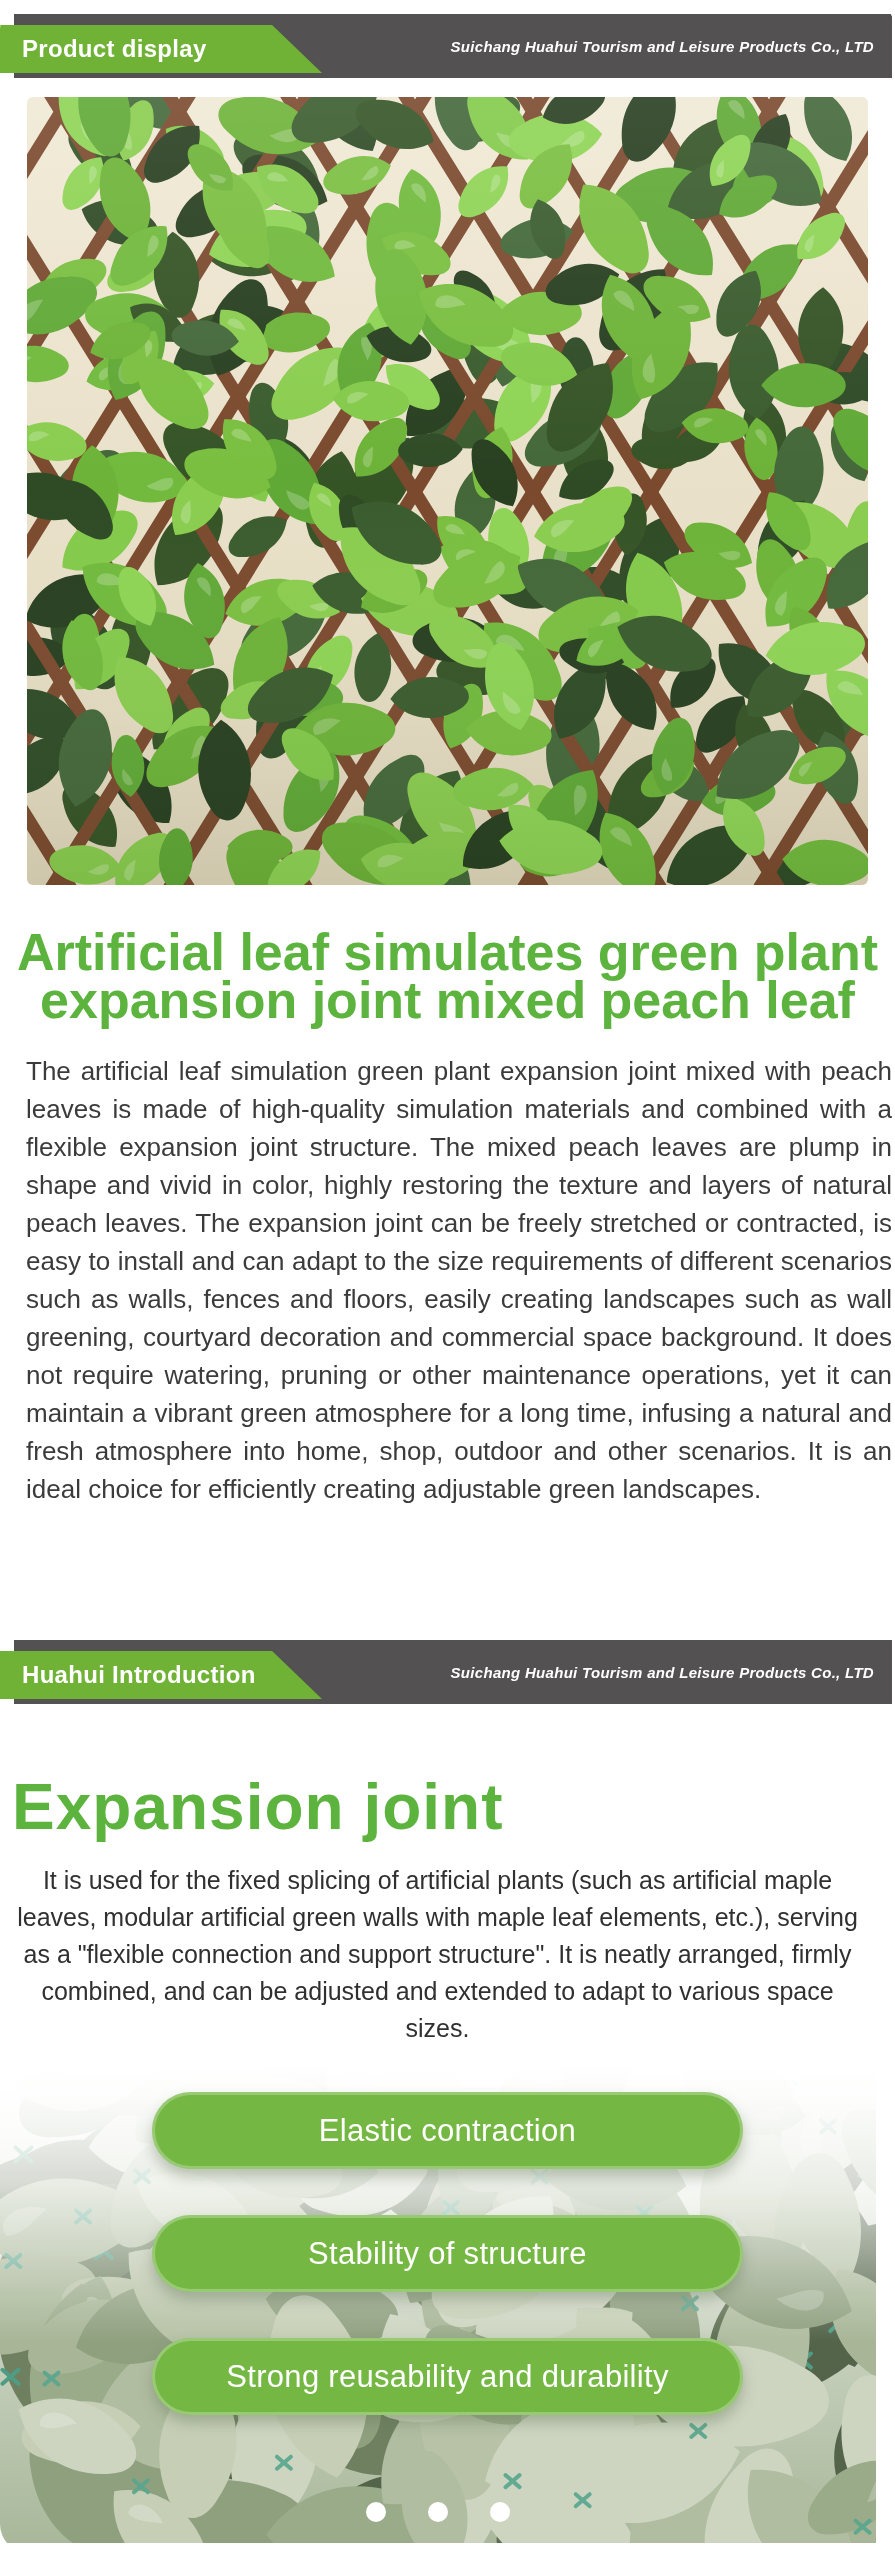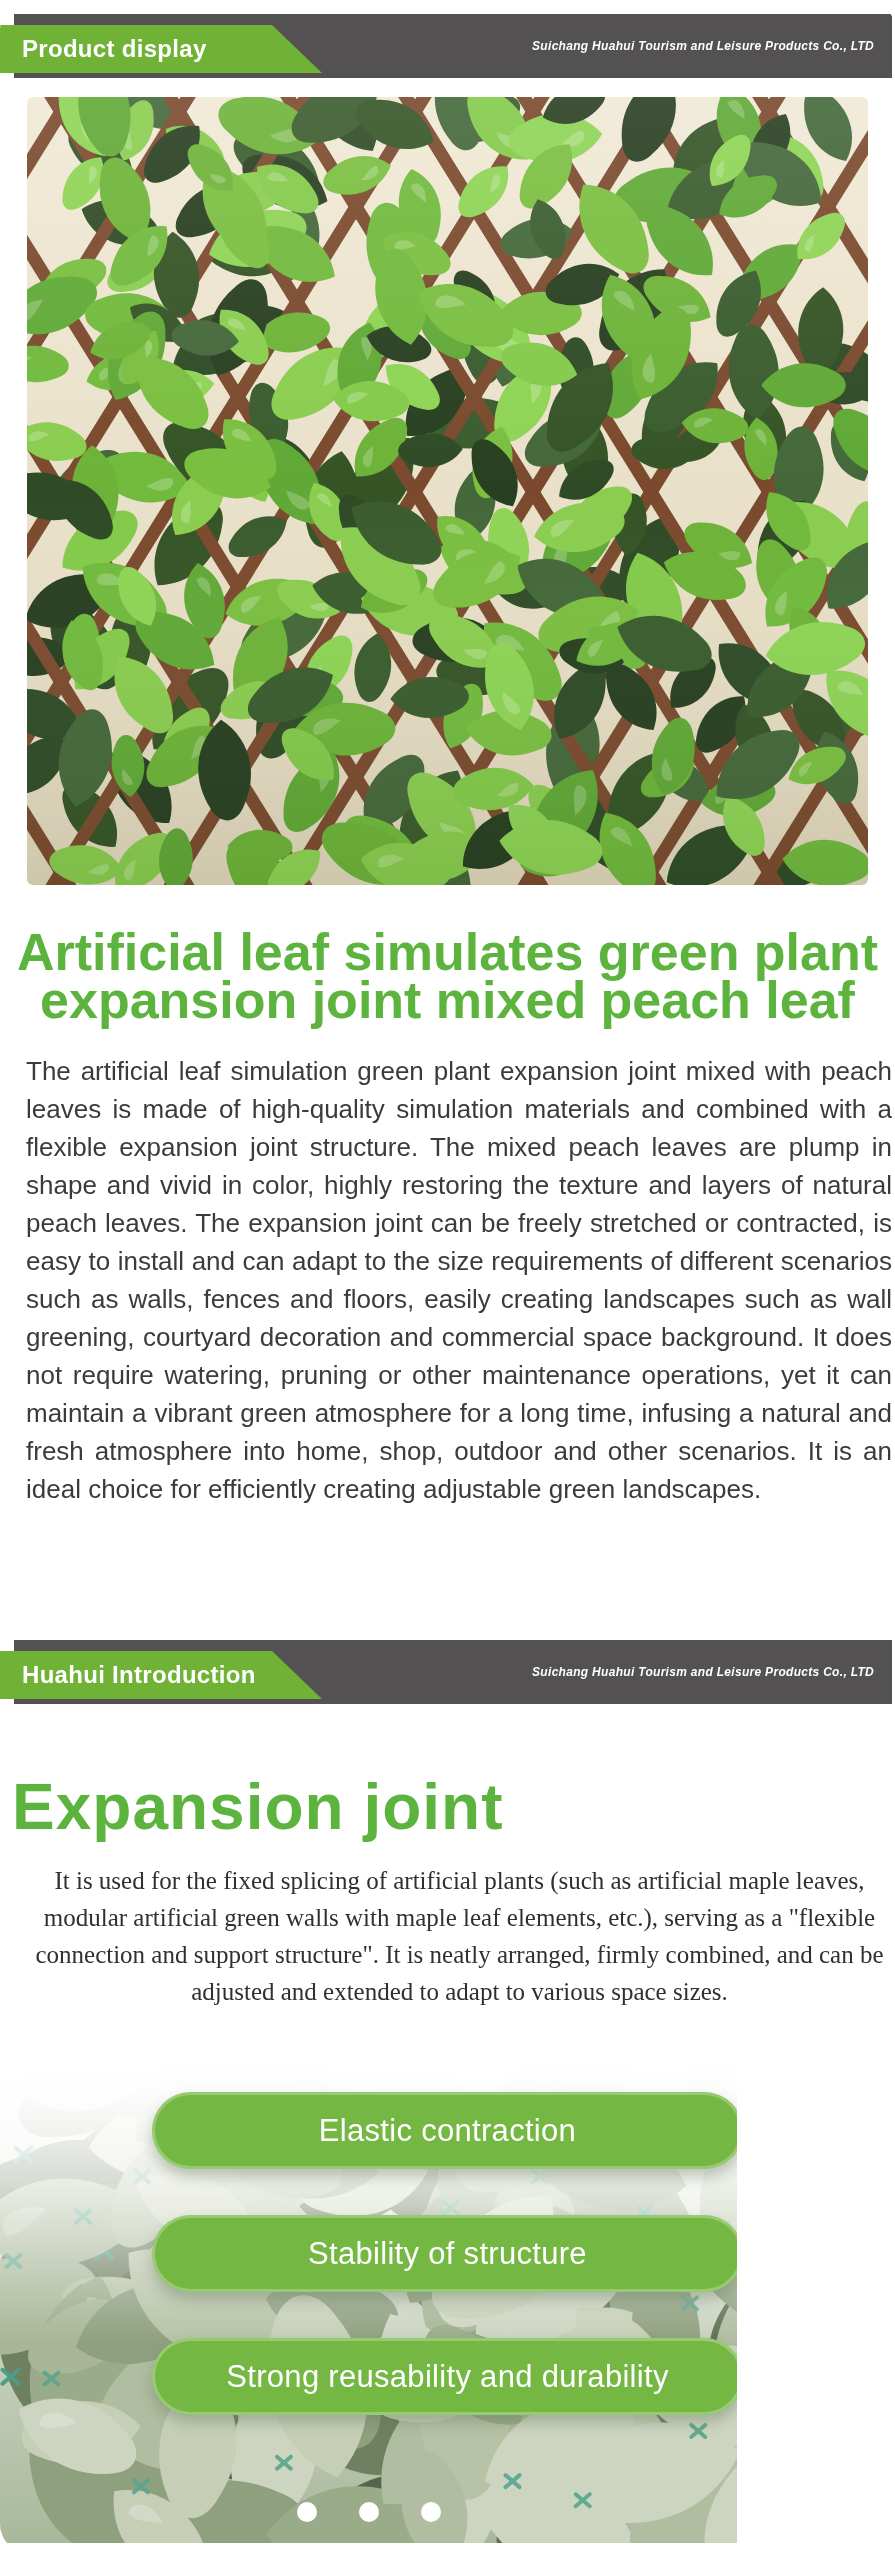--- a/index.html
+++ b/index.html
@@ -11,46 +11,46 @@
   }
   html,body{margin:0;padding:0;background:#ffffff;}
   body{font-family:"Liberation Sans", sans-serif;}
   .page{position:relative;width:895px;height:2553px;margin:0 auto;background:#fff;overflow:hidden;border-radius:29px;}
 
   
   .bar{position:absolute;left:14px;width:878px;height:64px;background:var(--bar);}
   .bar-1{top:14px;}
   .bar-2{top:1640px;}
   .company{position:absolute;right:18px;top:0;height:100%;display:flex;align-items:center;
-    color:#fff;font-style:italic;font-weight:bold;font-size:12px;letter-spacing:.3px;white-space:nowrap;}
+    color:#fff;font-style:italic;font-weight:bold;font-size:15px;letter-spacing:.3px;white-space:nowrap;}
   .badge{position:absolute;left:-14px;top:11px;width:322px;height:48px;background:var(--accent);
     clip-path:polygon(0 0,84.5% 0,100% 100%,0 100%);
     display:flex;align-items:center;box-sizing:border-box;padding-left:22px;
     color:#fff;font-weight:bold;font-size:24px;letter-spacing:.3px;white-space:nowrap;}
 
   
   .hero{position:absolute;left:27px;top:97px;width:841px;height:788px;margin:0;border-radius:6px;overflow:hidden;}
   .hero svg{display:block;}
 
   
   .product-title{position:absolute;top:912px;left:0;width:100%;text-align:center;
     color:var(--title-green);font-weight:bold;font-size:52px;line-height:48px;margin-top:16px;}
 
   
   .product-desc{position:absolute;top:1040px;left:14px;width:866px;margin:12px;
     color:var(--body);font-size:26px;line-height:38px;text-align:justify;}
 
   
   .intro-title{position:absolute;top:1756px;left:0;width:100%;margin:12px;text-align:left;
     color:var(--title-green);font-weight:bold;font-size:64px;line-height:78px;letter-spacing:1px;}
-  .intro-desc{position:absolute;top:1862px;left:32px;width:855px;margin:0;
-    color:#303030;font-size:25px;line-height:37px;text-align:center;font-family:Liberation Serif, serif;}
+  .intro-desc{position:absolute;top:1862px;left:10px;width:855px;margin:0;
+    color:#303030;font-size:25px;line-height:37px;text-align:center;}
 
   
-  .carousel{position:absolute;left:0;top:2065px;width:737px;height:478px;overflow:hidden;text-align:right;}
+  .carousel{position:absolute;left:0;top:2065px;width:876px;height:478px;overflow:hidden;text-align:right;}
   .carousel svg{position:absolute;left:0;top:0;}
   .fade{position:absolute;left:0;top:0;width:100%;height:100%;pointer-events:none;
     background:linear-gradient(180deg,#ffffff 0%,rgba(255,255,255,.96) 7%,rgba(255,255,255,.75) 25%,rgba(255,255,255,0) 58%);}
   .pill{position:absolute;left:152px;width:591px;height:77px;border-radius:40px;background:var(--pill);
     display:flex;align-items:center;justify-content:center;color:#fff;font-size:31px;letter-spacing:.3px;
     box-shadow:0 8px 14px rgba(95,115,85,.38), 0 0 0 3px rgba(255,255,255,.25) inset;}
   .pill-1{top:27px;}
   .pill-2{top:150px;}
   .pill-3{top:273px;}
   .dots{position:absolute;left:0;top:437px;width:100%;display:flex;justify-content:center;gap:42px;}

